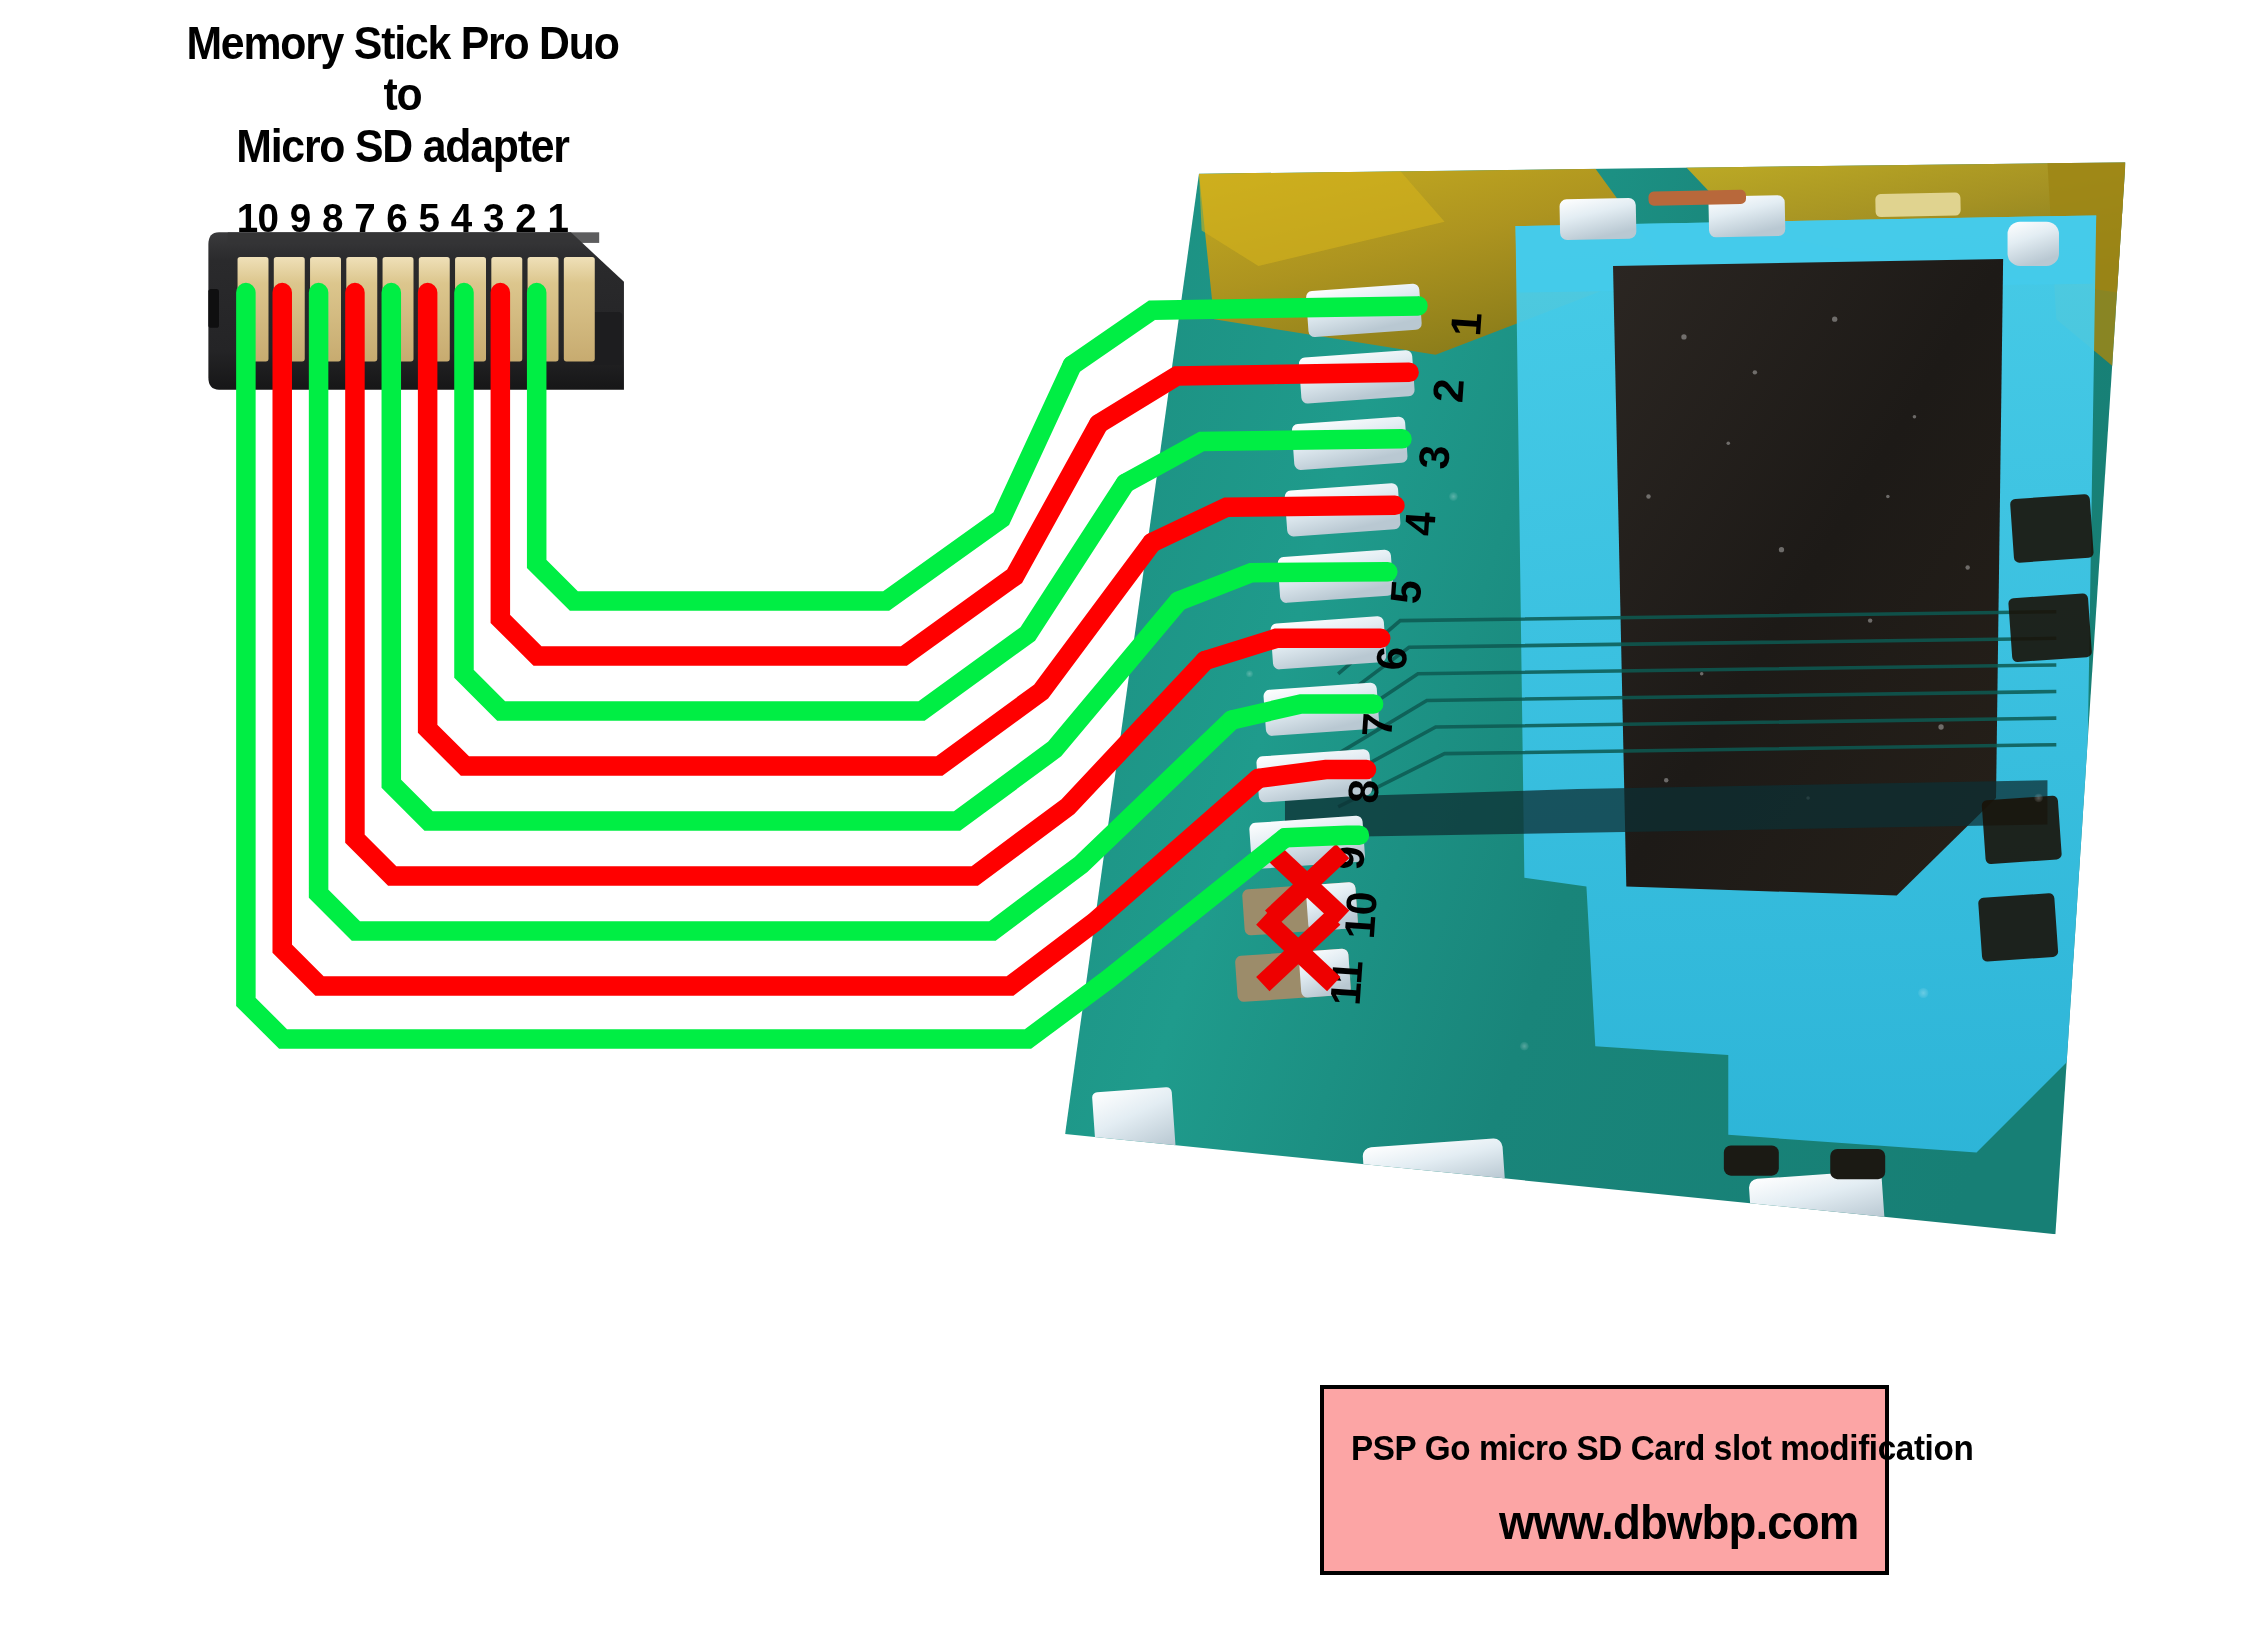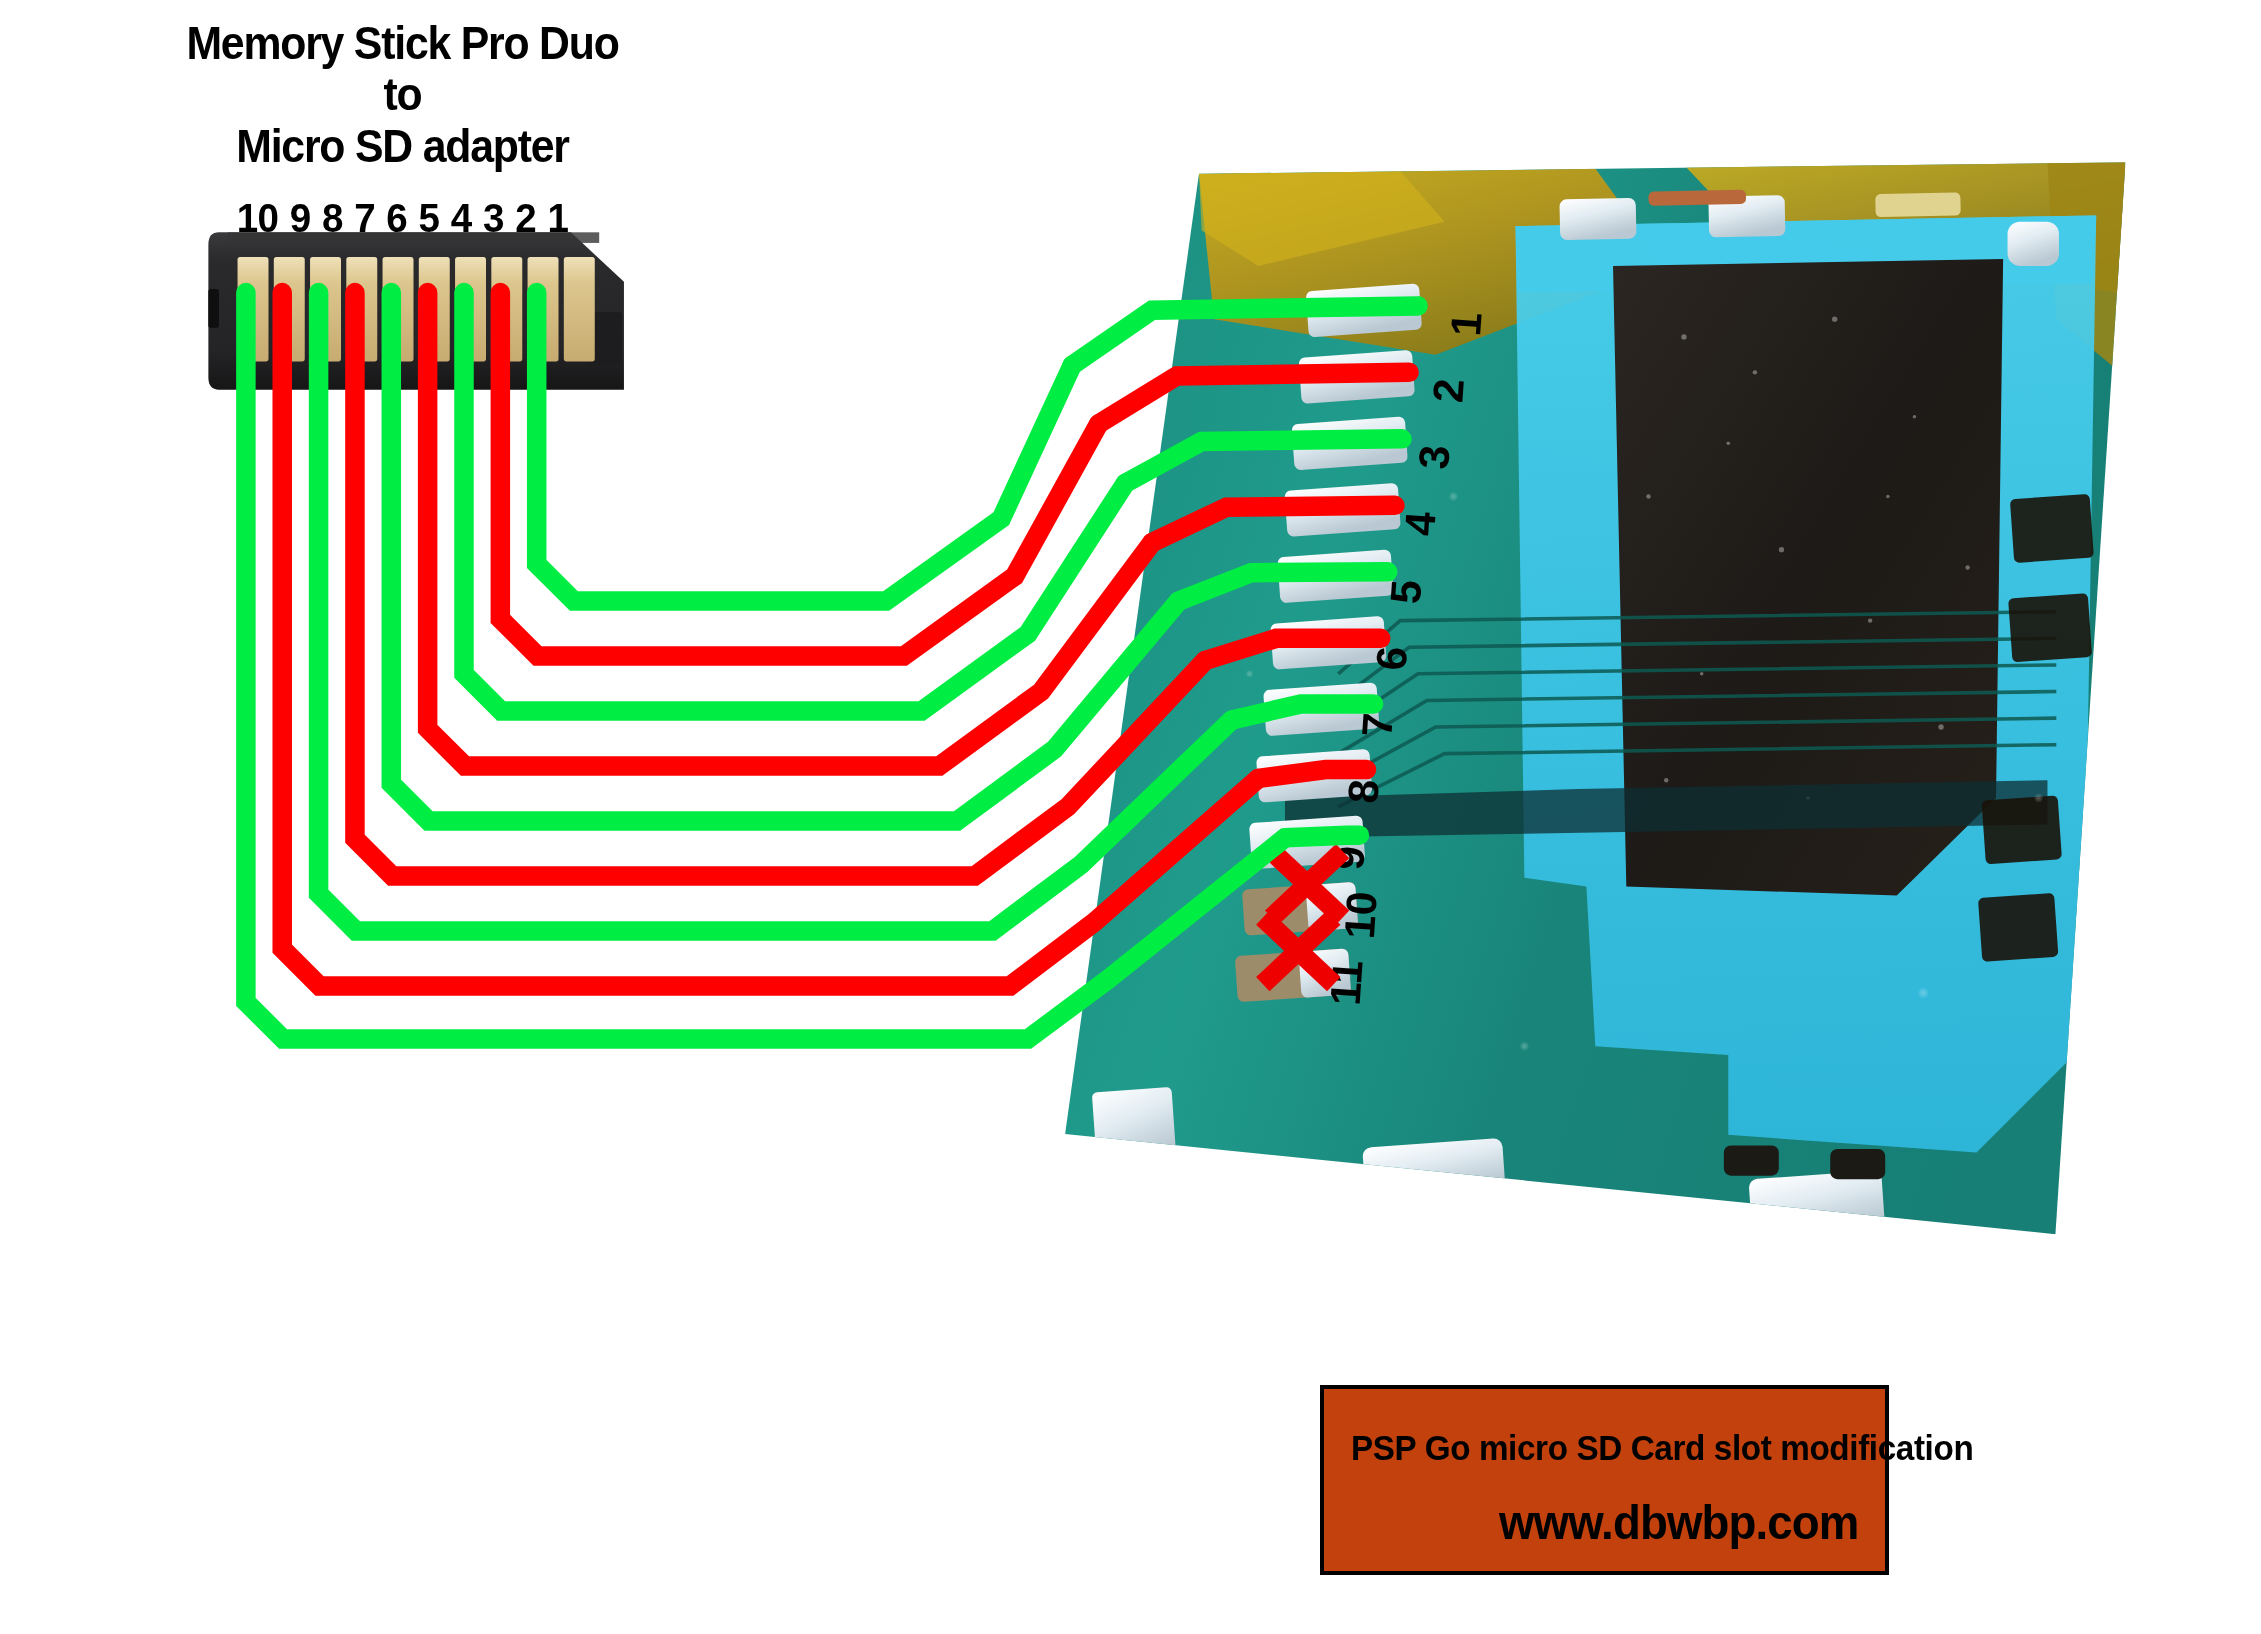--- a/index.html
+++ b/index.html
@@ -18,21 +18,21 @@
   #pin-row{margin-top:23px;display:flex;justify-content:center;gap:12.4px;
            font-size:41px;font-weight:bold;color:#000;letter-spacing:-0.9px;
            transform:scaleX(0.94);transform-origin:center;}
   #pin-row span{display:inline-block;}
 
   
   #ms-card{position:absolute;left:191px;top:227px;width:434px;height:168px;}
 
   
   #caption-box{position:absolute;left:1303px;top:1385px;width:569px;height:190px;
-               border:4.4px solid #000;background:#c2410c;box-sizing:border-box;}
+               border:4.4px solid #000;background:#fca5a5;box-sizing:border-box;}
   #caption-title{position:absolute;left:26.6px;top:39px;width:519px;
                  font-size:35px;font-weight:bold;color:#000;letter-spacing:-0.4px;
                  transform:scaleX(0.95);transform-origin:left center;white-space:nowrap;}
   #caption-url{position:absolute;right:26.6px;top:106px;
                font-size:48px;font-weight:bold;color:#000;letter-spacing:-0.9px;
                transform:scaleX(0.95);transform-origin:right center;white-space:nowrap;}
 
   
   #pcb-layer,#wire-layer{position:absolute;left:0;top:0;width:2262px;height:1634px;}
   #wire-layer{pointer-events:none;}

